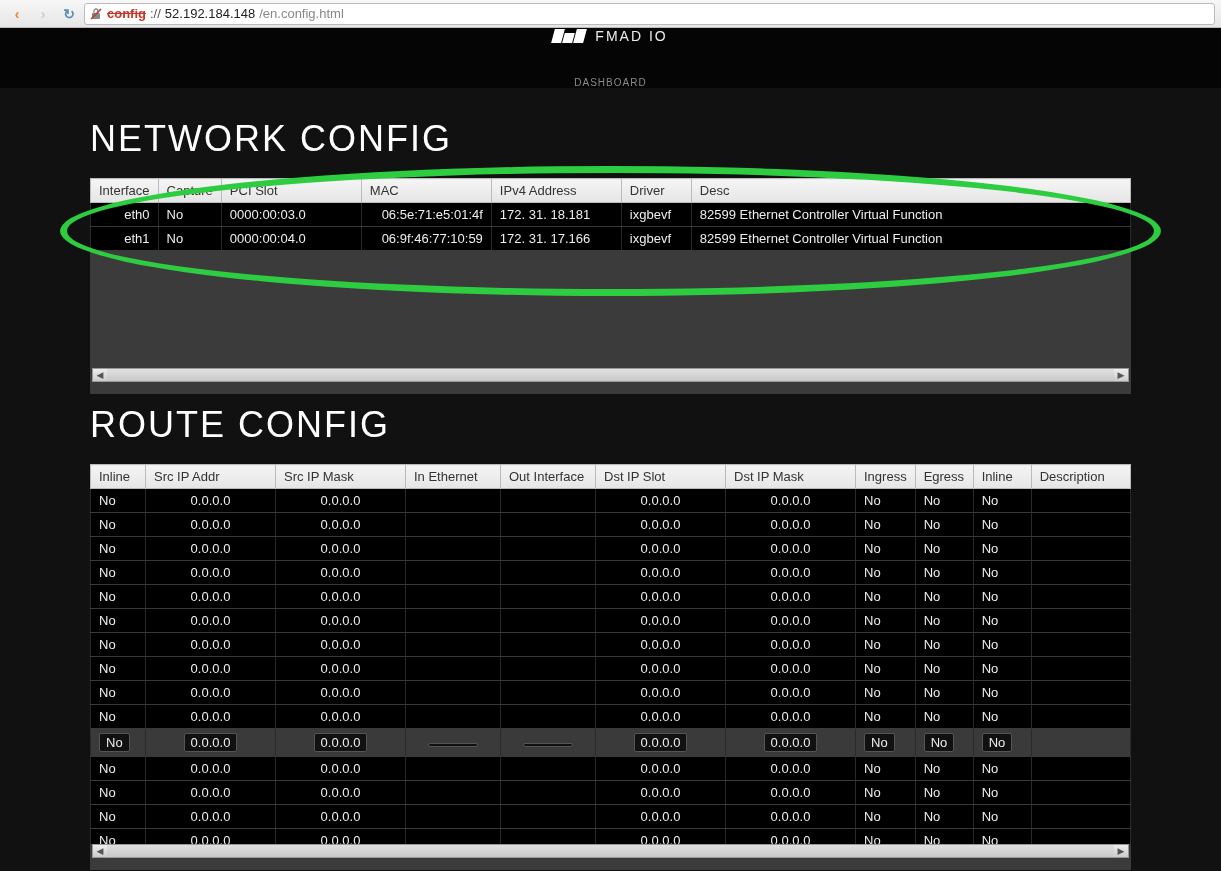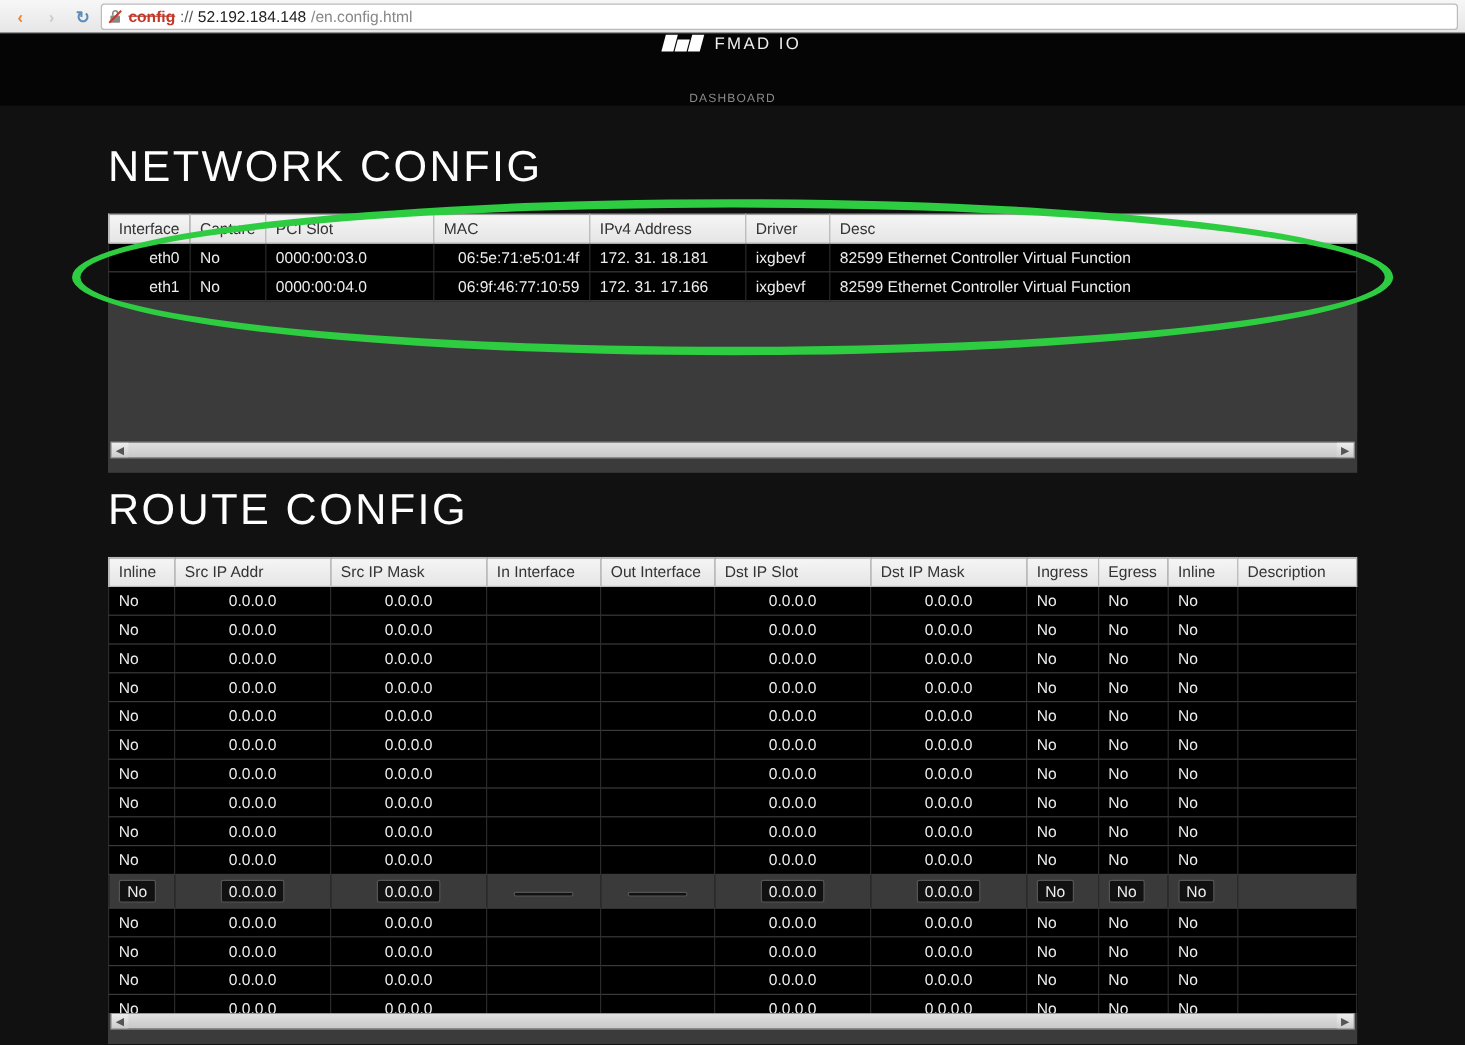--- a/index.html
+++ b/index.html
@@ -252,21 +252,21 @@
     <h1 class="section-title">ROUTE CONFIG</h1>
 
     <div class="panel route-panel">
       <div class="route-scroll">
         <table class="data route">
           <thead>
             <tr>
               <th class="colw-en">Inline</th>
               <th class="colw-sip">Src IP Addr</th>
               <th class="colw-smask">Src IP Mask</th>
-              <th class="colw-inif">In Interface</th>
+              <th class="colw-inif">In Ethernet</th>
               <th class="colw-outif">Out Interface</th>
               <th class="colw-dip">Dst IP Slot</th>
               <th class="colw-dmask">Dst IP Mask</th>
               <th class="colw-ing">Ingress</th>
               <th class="colw-egr">Egress</th>
               <th class="colw-inl">Inline</th>
               <th class="colw-desc">Description</th>
             </tr>
           </thead>
           <tbody id="route-body">

